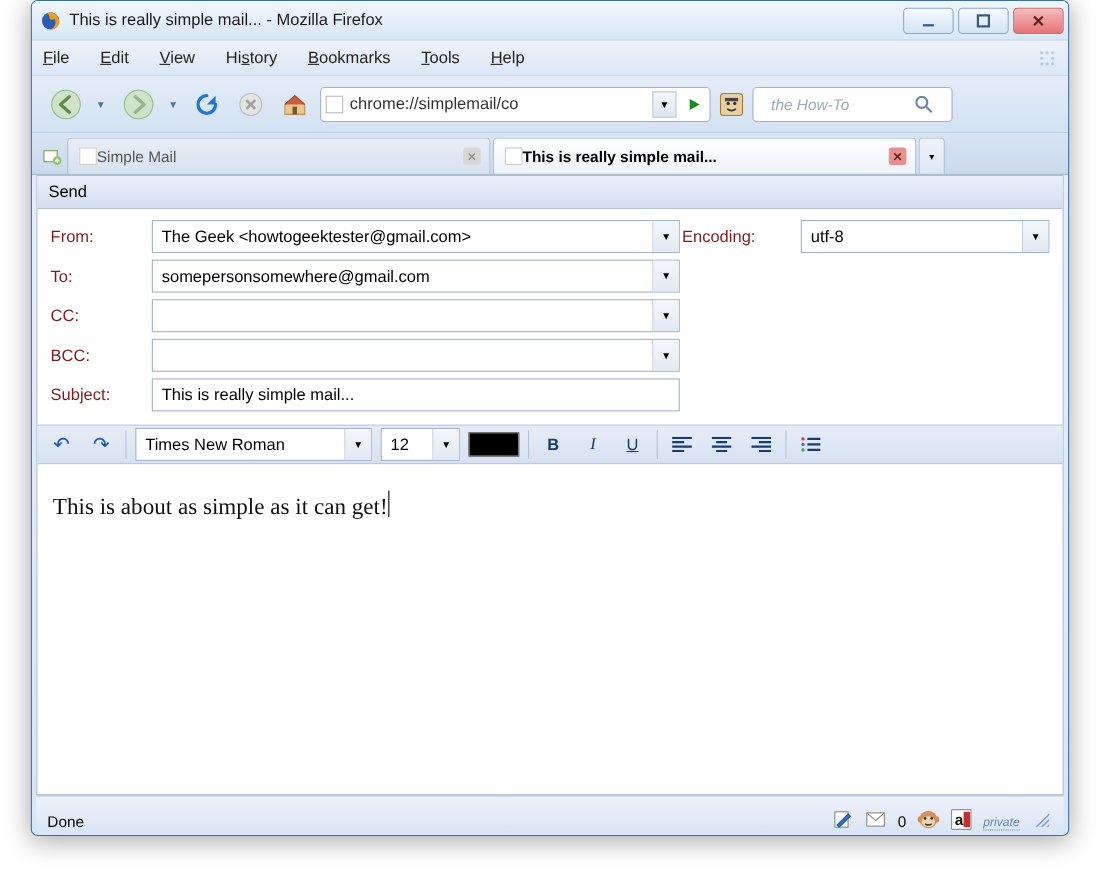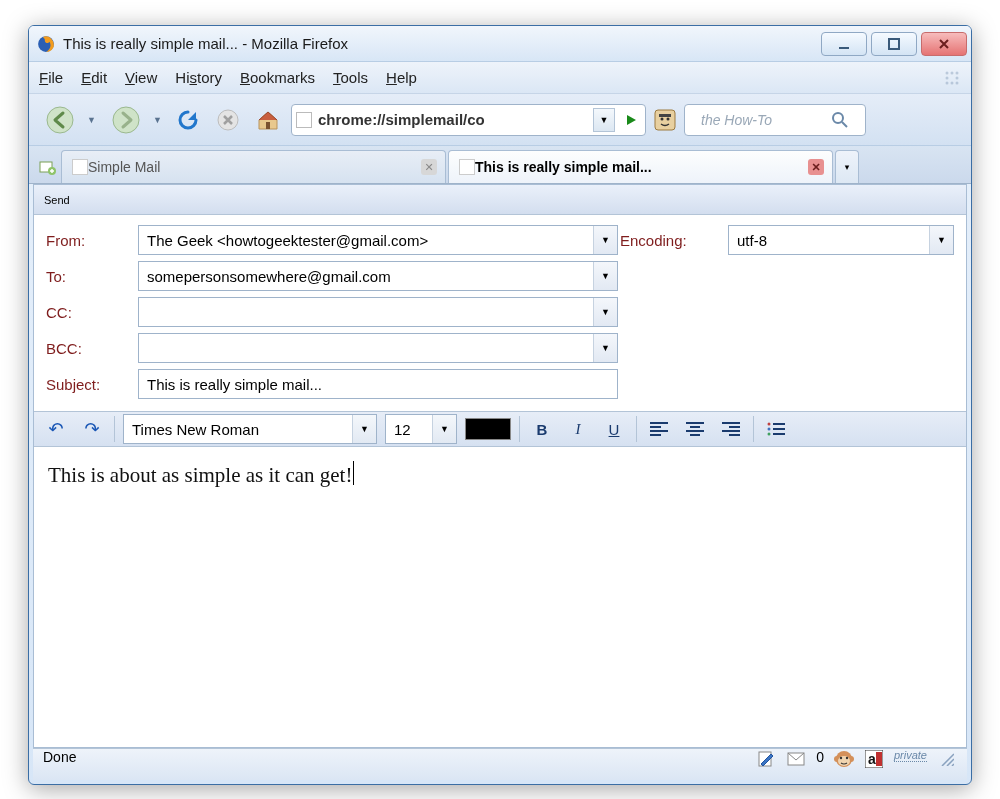--- a/index.html
+++ b/index.html
@@ -1,19 +1,19 @@
 <!DOCTYPE html>
 <html><head>
 <meta charset="utf-8">
 <style>
   * { box-sizing: border-box; margin: 0; padding: 0; }
   body { font-family: Tahoma, "Segoe UI", sans-serif; background: #fff; }
   .window {
     position: absolute;
-    left: 28px; top: 25px;
+    left: 28px; top: 0;
     width: 944px; height: 760px;
     border: 1px solid #3b6ea5;
     border-radius: 6px;
     background: linear-gradient(#e8f1fb, #d7e6f7);
     box-shadow: 0 4px 24px rgba(0,0,0,0.35);
     display: flex; flex-direction: column;
     overflow: hidden;
   }
   .titlebar {
     height: 36px;
@@ -34,21 +34,21 @@
     display: flex; align-items: center; justify-content: center;
     font-size: 13px; color: #3a5a7a;
     cursor: pointer;
   }
   .win-btn.close { background: linear-gradient(#f7bcbc,#e57373); color: #6b1e1e; border-color: #c76c6c; }
   .menubar {
     height: 32px;
     background: linear-gradient(#eef3fa,#dbe7f5);
     display: flex; align-items: center;
     padding: 0 10px;
-    gap: 18px;
+    gap: 28px;
     font-size: 15px;
     color: #222;
     border-bottom: 1px solid #c6d5e7;
     justify-content: space-between;
   }
   .menu-item { cursor: pointer; }
   .menu-item .ul { text-decoration: underline; }
   .menubar .flex { flex:1; }
   .grip { width:18px; height:18px; opacity:0.4; }
   .navbar {
@@ -69,21 +69,20 @@
   .urlbox {
     flex: 1;
     height: 32px;
     background: #fff;
     border: 1px solid #9fb3ca;
     border-radius: 4px;
     display: flex; align-items: center;
     padding: 0 4px;
     gap: 6px;
     max-width: 355px;
-    font-weight: bold;
   }
   .urlbox .page-icon { width:16px; height:16px; border:1px solid #bbb; background:#fff; }
   .urlbox .url-text { flex:1; font-size:15px; color:#333; white-space:nowrap; overflow:hidden; }
   .urlbox .dd-btn { width:22px; height:24px; border:1px solid #b3c4d7; background:linear-gradient(#f4f8fc,#dce7f2); display:flex;align-items:center;justify-content:center; font-size:9px; cursor:pointer;}
   .go-btn { width:20px; color:#0a0; font-size:14px; display:flex;align-items:center;justify-content:center; cursor:pointer; }
   .avatar-btn { width:26px; height:26px; display:flex;align-items:center;justify-content:center;}
   .searchbox {
     width: 182px; height: 32px;
     background:#fff; border:1px solid #9fb3ca; border-radius:4px;
     display:flex; align-items:center; padding:0 16px; gap:4px;
@@ -119,21 +118,21 @@
   .tab.inactive .close-tab { background:#d7d7d7; color:#888;}
   .tab.active .close-tab { background:#e89090; color:#6b1e1e;}
   .tab-overflow { width:24px; display:flex;align-items:center;justify-content:center; border:1px solid #a9bdd4; border-bottom:none; border-top-left-radius:4px;border-top-right-radius:4px; background:linear-gradient(#eef3fa,#dde8f4); font-size:9px; cursor:pointer;}
   .content-area { flex:1; background:#fff; border:1px solid #a9bdd4; margin: 0 4px 0 4px; display:flex; flex-direction:column; }
   .send-bar {
     height: 30px;
     background: linear-gradient(#eaf0fa,#d3deef);
     border-bottom: 1px solid #b3c4d7;
     display:flex; align-items:center;
     padding: 0 10px;
-    font-size:11px;
+    font-size:15px;
   }
   .send-bar .send-lbl { cursor:pointer; }
   .headers {
     padding: 10px 12px 12px 12px;
     display:grid;
     grid-template-columns: 92px 480px 110px 1fr;
     row-gap: 6px;
     align-items:center;
     font-size:15px;
   }
@@ -159,34 +158,34 @@
     border-top: 1px solid #b3c4d7;
     border-bottom: 1px solid #b3c4d7;
     display:flex; align-items:center;
     padding: 0 8px;
     gap: 8px;
     font-size:15px;
   }
   .fmt-btn { width:28px; height:26px; display:flex;align-items:center;justify-content:center; cursor:pointer; color:#1a3b6e; }
   .fmt-btn.undo, .fmt-btn.redo { color:#1a57b5; font-size:18px;}
   .sep { width:1px; height:26px; background:#b3c4d7; }
-  .font-combo { width:254px; }
+  .font-combo { width:215px; }
   .size-combo { width:72px; }
   .colorbox { width:46px; height:22px; border:1px solid #888; background:#000; cursor:pointer;}
   .align svg { width:18px; height:14px; }
   .body-editor {
-    flex:1; padding: 14px 14px; font-family: "Times New Roman", serif; font-size: 21px; color:#111;
+    flex:1; padding: 24px 14px; font-family: "Times New Roman", serif; font-size: 21px; color:#111;
     position:relative;
   }
   .caret { display:inline-block; border-right:1px solid #000; height:24px; vertical-align:-3px; margin-left:1px;}
   .statusbar {
     height: 32px;
     background: linear-gradient(#eef3fa,#dbe6f4);
     border-top:1px solid #b3c4d7;
-    display:flex; align-items:flex-start;
+    display:flex; align-items:flex-end;
     padding: 0 10px;
     font-size:14px;
     gap:10px;
     margin: 0 4px 4px 4px;
   }
   .statusbar .flex { flex:1; }
   .status-icon { width:20px; height:20px; display:flex;align-items:center;justify-content:center; cursor:pointer;}
   .private { font-size:11px; color:#6a88a8; border-bottom:1px dotted #6a88a8; font-style:italic; cursor:pointer;}
 </style>
 </head>

